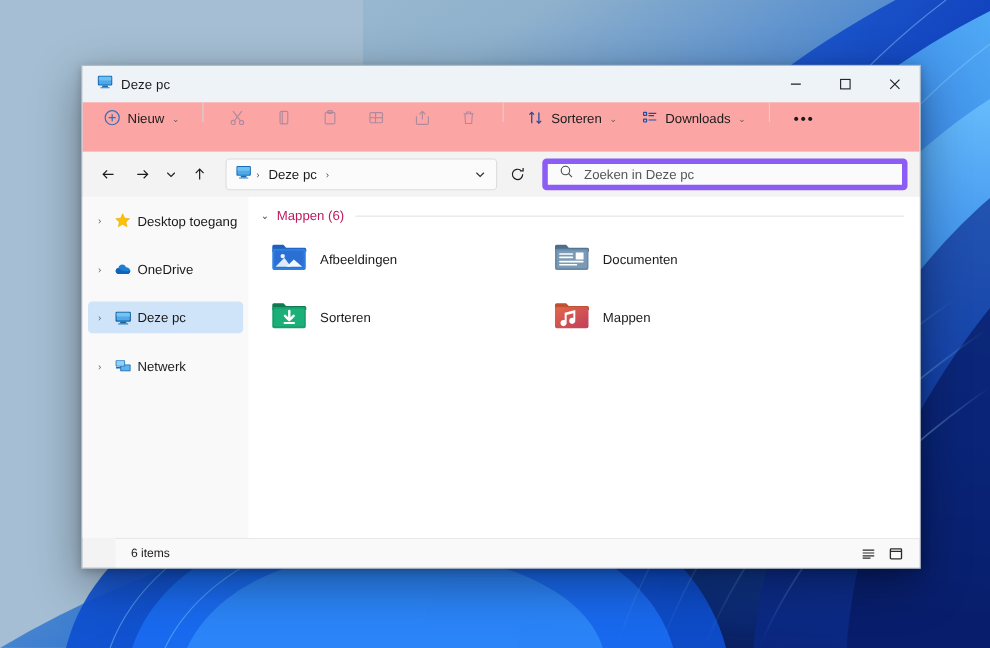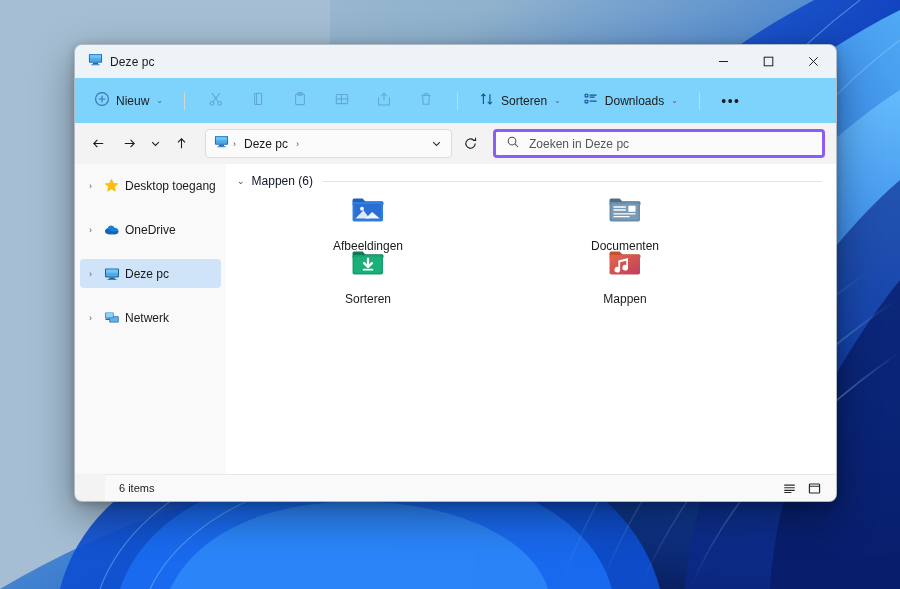--- a/index.html
+++ b/index.html
@@ -12,24 +12,24 @@
     position: relative;
     background: #9bb6cf;
   }
 
   
   #wallpaper { position: absolute; inset: 0; width: 900px; height: 589px; }
 
   
   .window {
     position: absolute;
-    left: 74px; top: 44px;
+    left: 74px; top: 59px;
     width: 763px; height: 458px;
     background: #f3f3f3;
-    border-radius: 8px;
+    border-radius: 0;
     box-shadow: 0 14px 40px rgba(0,0,0,0.38), 0 2px 8px rgba(0,0,0,0.22);
     overflow: hidden;
     display: flex;
     flex-direction: column;
     border: 1px solid rgba(120,140,160,.55);
   }
 
   
   .titlebar {
     height: 33px;
@@ -46,23 +46,22 @@
   .wincontrols { display: flex; height: 33px; }
   .wc {
     width: 45px; height: 33px;
     display: flex; align-items: center; justify-content: center;
     color: #202020;
   }
 
   
   .toolbar {
     height: 45px;
-    background: #7dd3fc;
+    background: #fca5a5;
     display: flex;
-    align-items: center;
     padding: 0 11px;
     gap: 6px;
     flex: 0 0 auto;
   }
   .tb-btn {
     height: 30px;
     display: flex; align-items: center; gap: 6px;
     padding: 0 8px;
     border-radius: 4px;
     font-size: 12px; color: #1b1b1b;
@@ -116,21 +115,21 @@
   .addr-ico { width: 22px; height: 23px; display: flex; align-items: center; justify-content: center; border-radius: 3px; color: #2b2b2b; }
   .refresh {
     width: 30px; height: 30px;
     display: flex; align-items: center; justify-content: center;
     border-radius: 4px; margin-left: 2px; color: #1b1b1b;
   }
   .searchbox {
     width: 332px; height: 29px;
     margin-left: 7px;
     background: #fbfbfb;
-    border: 3px solid #8b5cf6;
+    border: 5px solid #8b5cf6;
     border-radius: 4px;
     display: flex; align-items: center;
     padding: 0 10px;
     gap: 9px;
   }
   .searchbox input {
     flex: 1; border: none; outline: none; background: transparent;
     font-family: "Liberation Sans", sans-serif;
     font-size: 12px; color: #1b1b1b;
   }
@@ -168,34 +167,33 @@
     flex: 1; background: #ffffff;
     padding: 10px 14px 0 11px;
     position: relative;
     min-width: 0;
   }
   .group-header {
     display: flex; align-items: center; gap: 7px;
     margin-bottom: 6px;
   }
   .group-chev { font-size: 9px; color: #4c4c4c; }
-  .group-title { font-size: 12px; color: #0f172a; white-space: nowrap; }
+  .group-title { font-size: 12px; color: #be185d; white-space: nowrap; }
   .group-rule { flex: 1; height: 1px; background: #e3e3e3; margin-left: 3px; }
 
   .grid {
     display: grid;
     grid-template-columns: 257px 257px;
     grid-auto-rows: 53px;
   }
   .tile {
     display: flex; align-items: center; gap: 11px;
     padding-left: 9px;
     border-radius: 4px;
     margin-right: 4px;
-    flex-direction: column;
   }
   .tile-label { font-size: 12px; color: #1b1b1b; }
 
   
   .statusbar {
     height: 27px;
     background: #f9f9f9;
     border-top: 1px solid #e8e8e8;
     display: flex; align-items: center;
     padding: 0 9px 0 14px;

